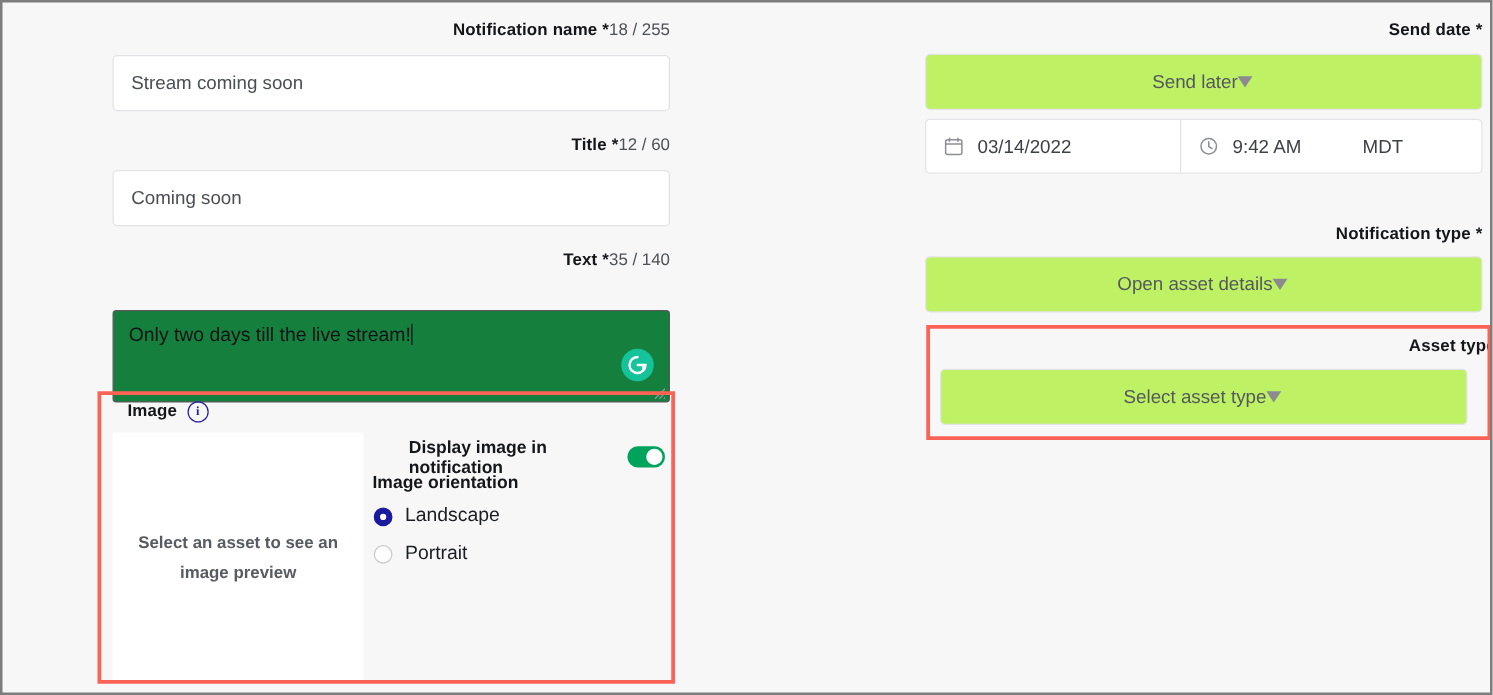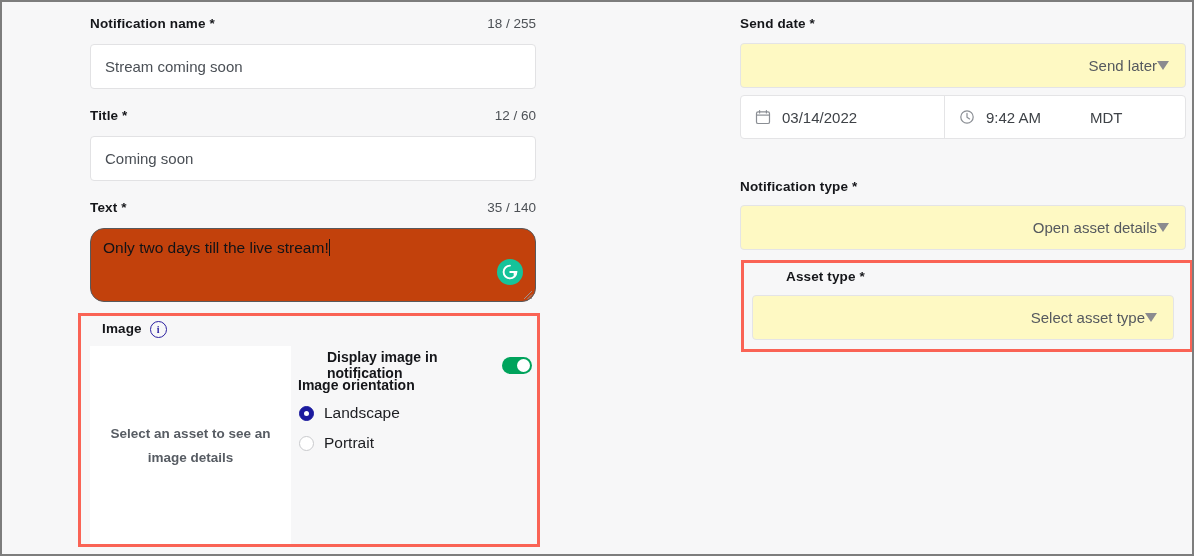--- a/index.html
+++ b/index.html
@@ -22,21 +22,21 @@
   .page {
     position: absolute;
     inset: 0;
   }
 
   
   .field-label-row {
     position: absolute;
     display: flex;
     align-items: baseline;
-    justify-content: space-between;
+    justify-content: flex-end;
   }
   .field-label {
     font-size: 13.5px;
     font-weight: bold;
     color: #15161a;
     letter-spacing: 0.01em;
     white-space: nowrap;
   }
   .char-count {
     font-size: 13.5px;
@@ -51,46 +51,47 @@
     border-radius: 4px;
     box-sizing: border-box;
     display: flex;
     align-items: center;
     padding-left: 14px;
     font-size: 15px;
     color: #4a4f55;
   }
   .select-box {
     position: absolute;
-    background: #fef9c3;
+    background: #bef264;
     border: 1px solid #e4e4e6;
     border-radius: 4px;
     box-sizing: border-box;
     display: flex;
     align-items: center;
     padding: 0 14px;
     font-size: 15px;
     color: #55595f;
-    justify-content: flex-end;
+    justify-content: center;
   }
   .caret {
     width: 0; height: 0;
     border-left: 6px solid transparent;
     border-right: 6px solid transparent;
     border-top: 9px solid #8b8b8f;
     margin-right: 2px;
   }
 
   
   .textarea-wrap {
     position: absolute;
-    background: #c2410c;
+    background: #15803d;
     border: 1.5px solid #58595c;
-    border-radius: 14px;
-    box-sizing: border-box;
+    border-radius: 3px;
+    box-sizing: border-box;
+    margin-top: 20px;
   }
   .textarea-text {
     position: absolute;
     left: 12px;
     top: 10px;
     font-size: 15.5px;
     color: #121317;
     white-space: nowrap;
   }
   .caret-bar {
@@ -309,21 +310,21 @@
   </div>
 
   <div class="image-header" style="left:88px; top:319px;">
     <span class="field-label">Image</span>
     <span class="info-icon">
       <span>i</span>
     </span>
   </div>
 
   <div class="preview-panel" style="left:88px; top:344px; width:201px; height:200px;">
-    <span class="preview-text">Select an asset to see an image details</span>
+    <span class="preview-text">Select an asset to see an image preview</span>
   </div>
 
   <div class="toggle-row" style="left:296px; top:347px; width:234px;">
     <span class="toggle-label">Display image in notification</span>
     <span class="toggle">
       <span class="knob"></span>
     </span>
   </div>
 
   <div class="orientation-label" style="left:296px; top:375px;">Image orientation</div>

